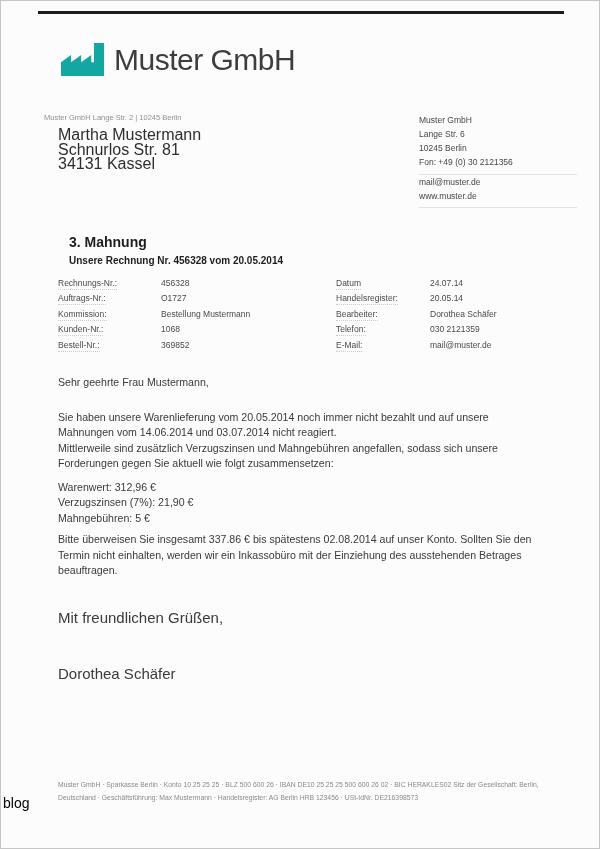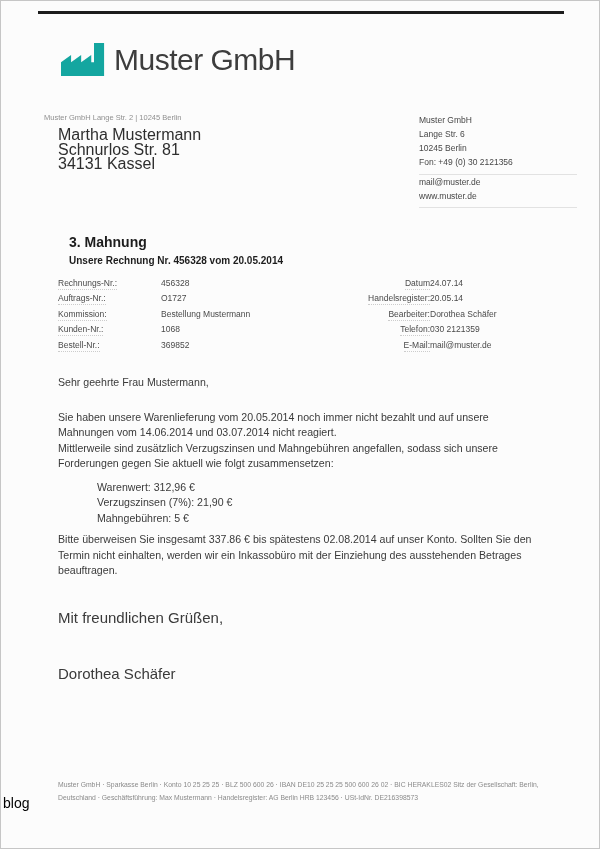--- a/index.html
+++ b/index.html
@@ -26,27 +26,27 @@
 
   .subject { left:68px; top:233px; color:#1d1d1d; }
   .subject-title { font-size:14px; font-weight:bold; line-height:17px; }
   .subject-sub { font-size:10px; font-weight:bold; line-height:14px; margin-top:3px; }
 
   .details { left:57px; top:274px; width:506px; display:flex; font-size:8.5px; color:#4a4a4a; }
   .dcol-left { width:278px; }
   .dcol-right { flex:1; }
   .drow { display:flex; height:15.5px; align-items:center; }
   .dcell-l { width:103px; }
-  .dcell-r { width:94px;text-align:right; }
+  .dcell-r { width:94px; }
   .dlabel { border-bottom:1px dotted #cccccc; padding-bottom:1px; }
 
   .body-text { left:57px; top:374px; width:530px; font-size:10.6px; line-height:15.5px; color:#3a3a3a; }
   .pre { white-space:pre-line; }
   .para1 { margin-top:19px; }
-  .charges { margin-top:8px;margin-left:39px; }
+  .charges { margin-top:8px; }
   .para2 { margin-top:6px; }
 
   .closing { left:57px; top:609px; font-size:15px; line-height:15.5px; color:#3a3a3a; }
   .signature { margin-top:40px; }
 
   .footer { left:57px; top:777px; width:520px; font-size:6.8px; line-height:13px; color:#8a8a8a; }
 
   .watermark { left:2px; top:794px; font-size:14px; color:#000000; }
 </style>
 </head>

